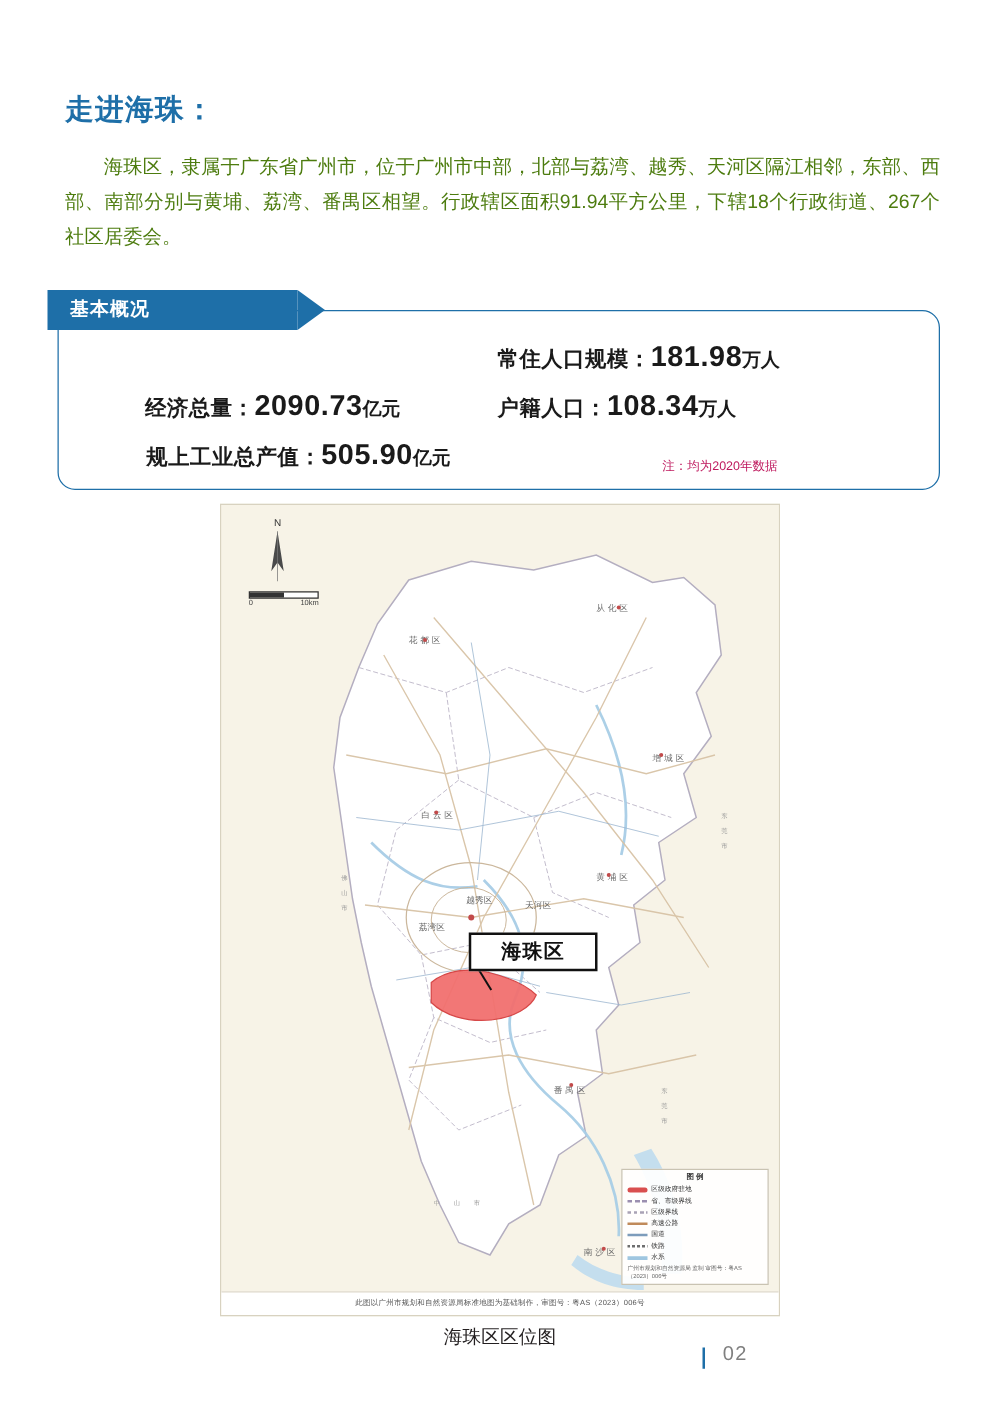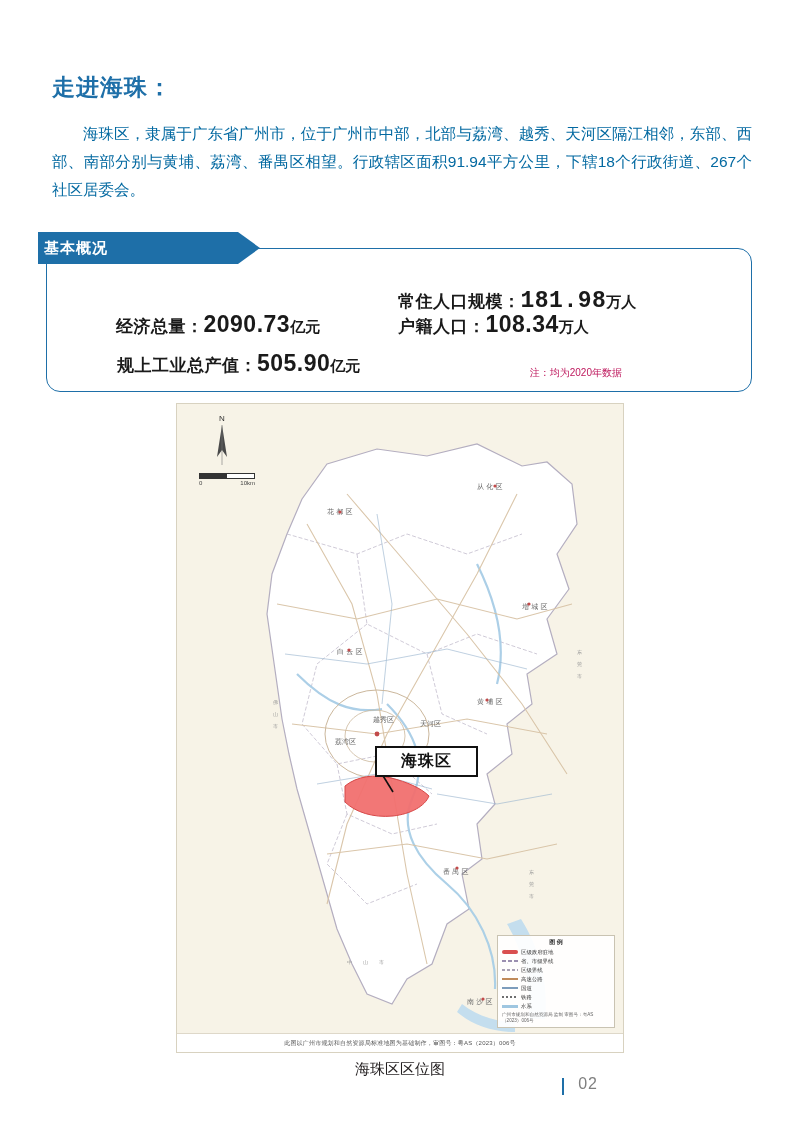--- a/index.html
+++ b/index.html
@@ -36,21 +36,21 @@
   
   .intro {
     position: absolute;
     left: 52px;
     top: 120px;
     width: 700px;
     font-size: 15.5px;
     line-height: 28px;
     text-indent: 2em;
     text-align: justify;
-    color: #0369a1;
+    color: #4d7c0f;
   }
 
   
   .stats-card {
     position: absolute;
     left: 46px;
     top: 248px;
     width: 706px;
     height: 144px;
     border: 1.6px solid #1e6fa8;
@@ -61,21 +61,21 @@
     position: absolute;
     left: 38px;
     top: 232px;
     width: 200px;
     height: 32px;
     background: #1e6fa8;
     color: #ffffff;
     font-size: 15px;
     font-weight: bold;
     line-height: 32px;
-    padding-left: 6px;
+    padding-left: 18px;
     box-sizing: border-box;
     letter-spacing: 1px;
   }
   .stats-banner:after {
     content: "";
     position: absolute;
     right: -22px;
     top: 0;
     width: 0;
     height: 0;
@@ -96,21 +96,21 @@
   .stat .value {
     font-size: 23px;
     font-weight: bold;
     letter-spacing: 0.5px;
   }
   .stat .unit {
     font-size: 15px;
     font-weight: bold;
   }
   .stat-1 { left: 74px; top: 272px; }
-  .stat-2 { left: 398px; top: 288px; font-family: Liberation Mono, monospace; }
+  .stat-2 { left: 398px; top: 272px; }
   .stat-3 { left: 74px; top: 311px; margin-left: 42px; }
   .stat-4 { left: 398px; top: 311px; }
   .stat-5 { left: 74px; top: 350px; margin-left: 43px; }
   .stats-note {
     position: absolute;
     right: 22px;
     top: 366px;
     font-size: 10px;
     color: #be185d;
   }

